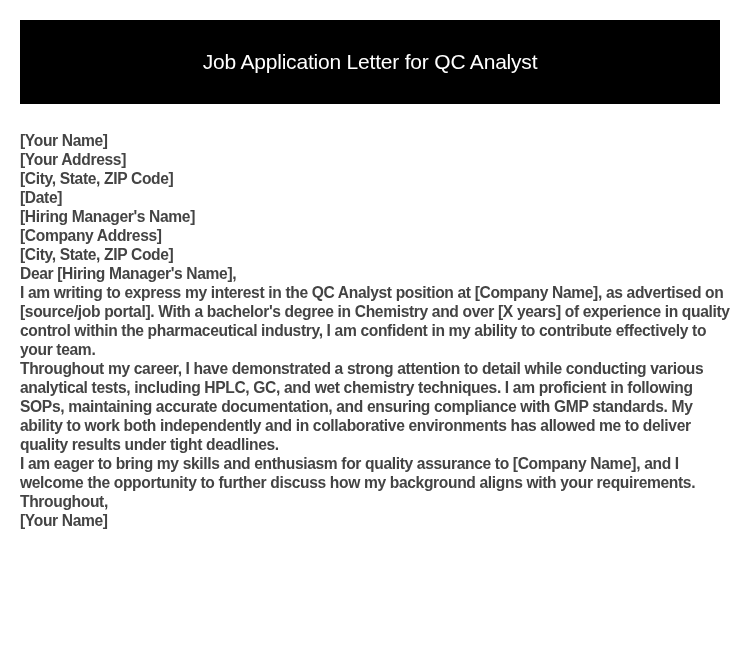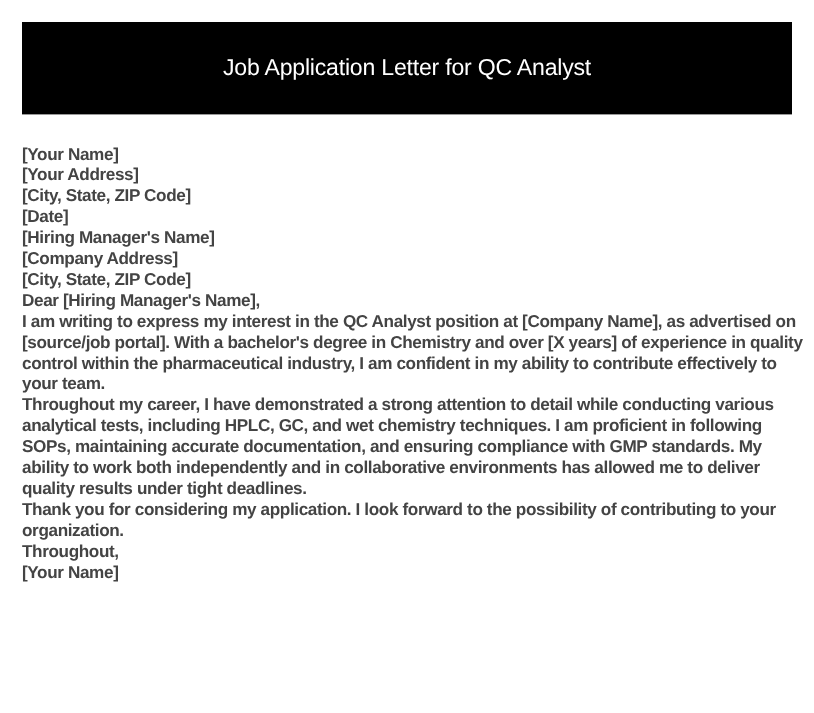--- a/index.html
+++ b/index.html
@@ -55,16 +55,16 @@
   <span class="line">[Your Name]</span>
   <span class="line">[Your Address]</span>
   <span class="line">[City, State, ZIP Code]</span>
   <span class="line">[Date]</span>
   <span class="line">[Hiring Manager's Name]</span>
   <span class="line">[Company Address]</span>
   <span class="line">[City, State, ZIP Code]</span>
   <span class="line">Dear [Hiring Manager's Name],</span>
   <span class="para">I am writing to express my interest in the QC Analyst position at [Company Name], as advertised on [source/job portal]. With a bachelor's degree in Chemistry and over [X years] of experience in quality control within the pharmaceutical industry, I am confident in my ability to contribute effectively to your team.</span>
   <span class="para">Throughout my career, I have demonstrated a strong attention to detail while conducting various analytical tests, including HPLC, GC, and wet chemistry techniques. I am proficient in following SOPs, maintaining accurate documentation, and ensuring compliance with GMP standards. My ability to work both independently and in collaborative environments has allowed me to deliver quality results under tight deadlines.</span>
-  <span class="para">Thank you for considering my application. I look forward to the possibility of contributing to your organization.</span>
+  <span class="para">I am eager to bring my skills and enthusiasm for quality assurance to [Company Name], and I welcome the opportunity to further discuss how my background aligns with your requirements.</span>
   <span class="line">Throughout,</span>
   <span class="line">[Your Name]</span>
 </div>
 
 </body></html>

